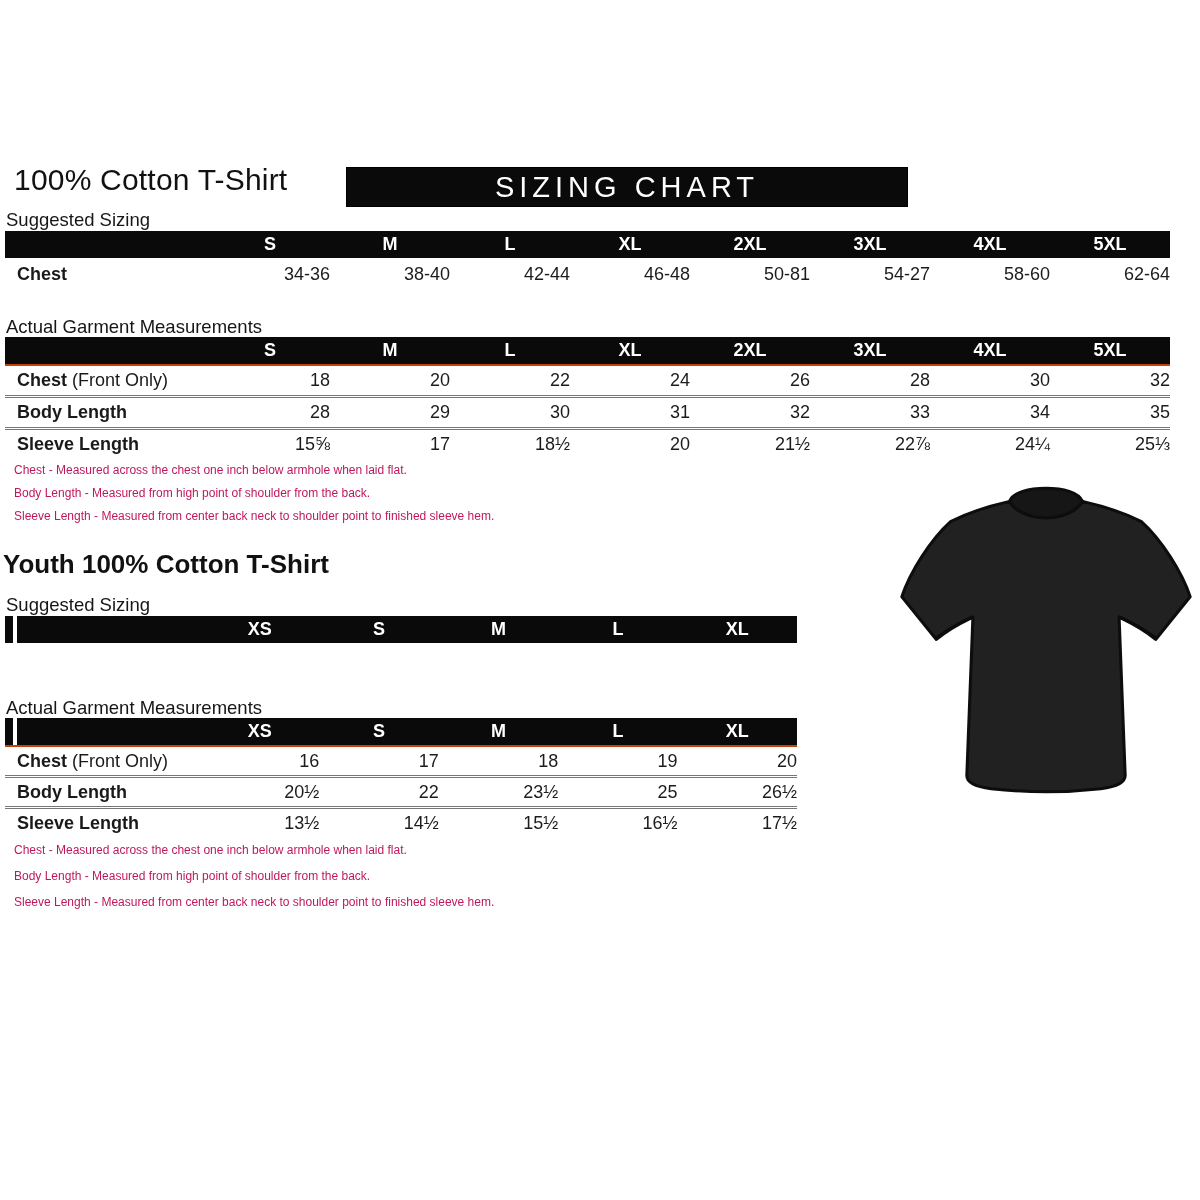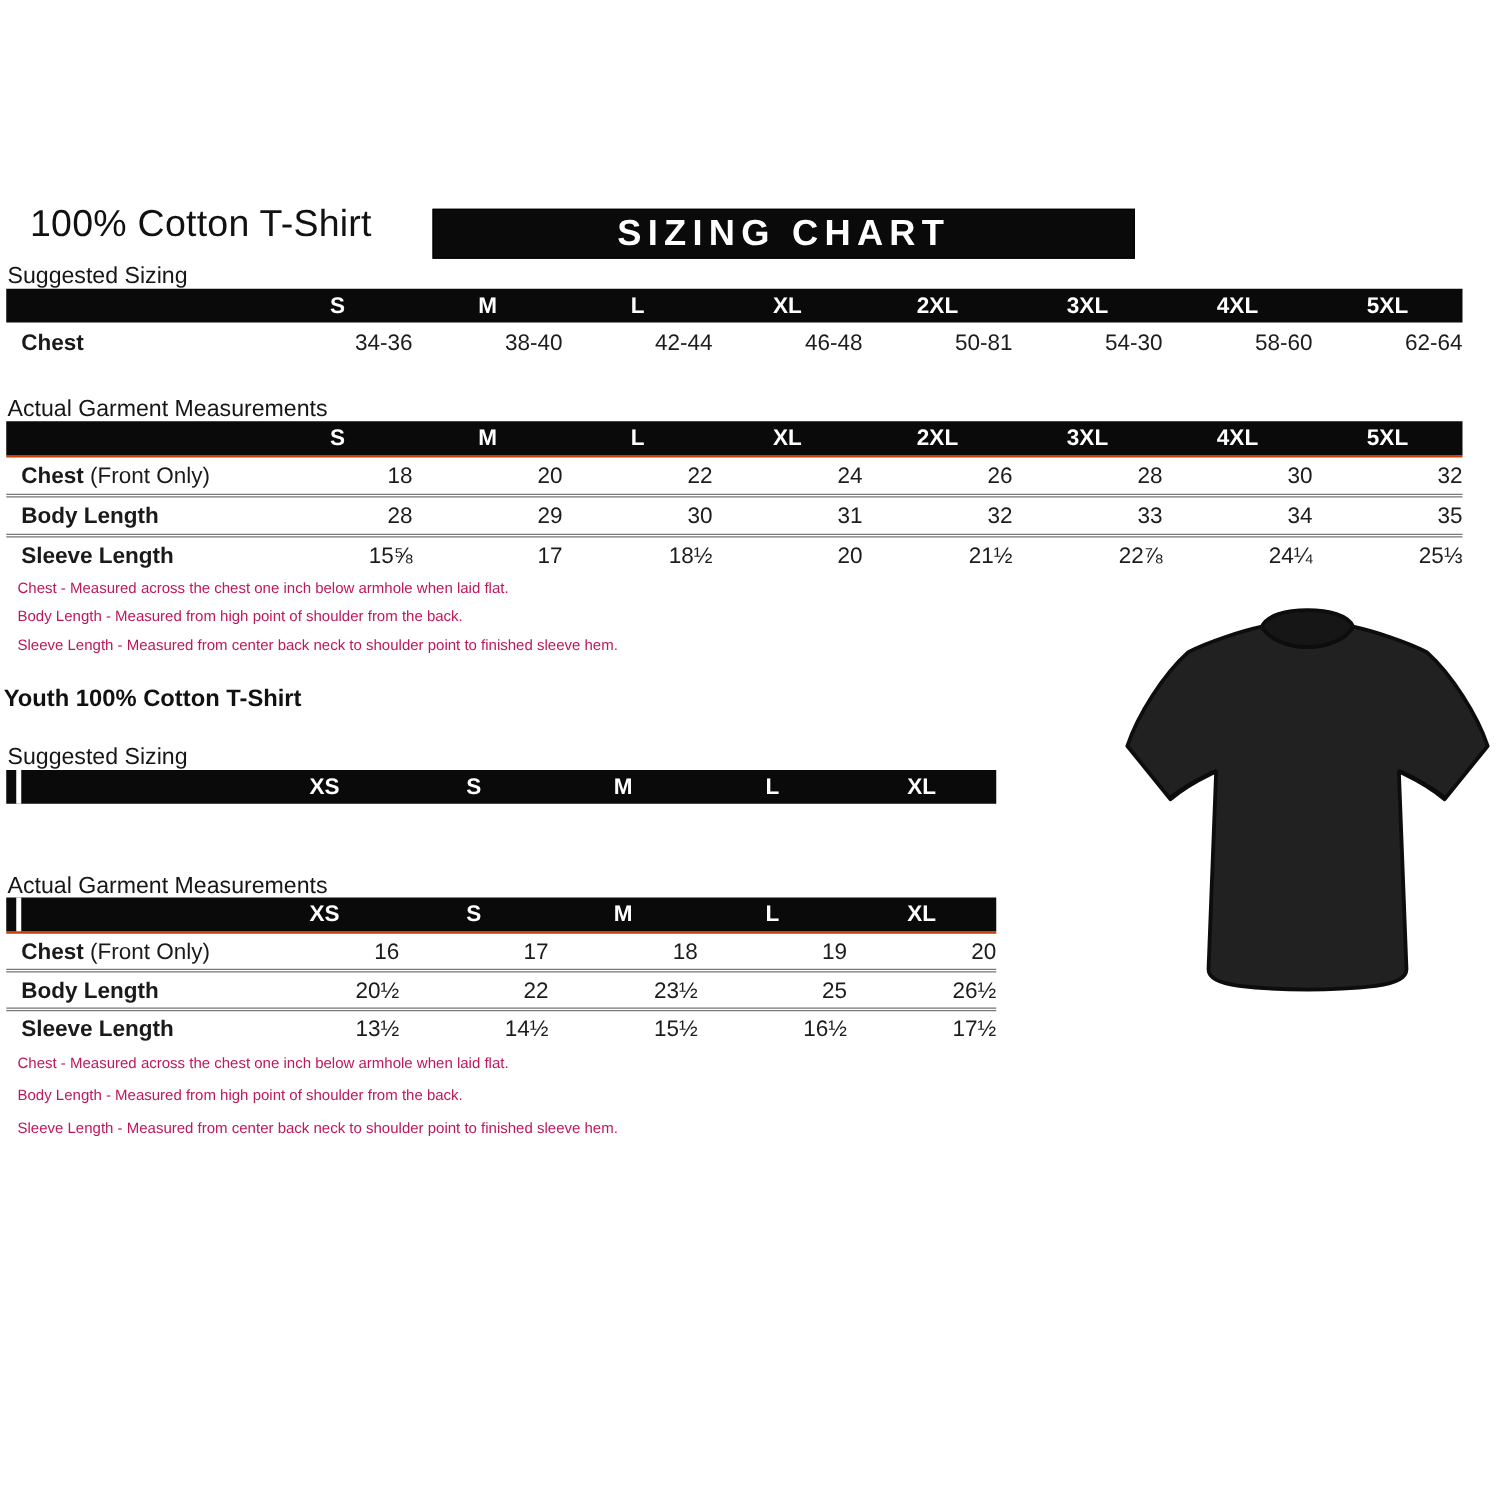--- a/index.html
+++ b/index.html
@@ -7,32 +7,32 @@
     width:1200px;height:1200px;
     background:#ffffff;
     font-family:"Liberation Sans", sans-serif;
     color:#1a1a1a;
     position:relative;
     overflow:hidden;
   }
   .abs{position:absolute;}
 
   
-  .main-title{left:24px;top:163px;font-size:30px;font-weight:400;letter-spacing:0.2px;color:#111;}
-  .youth-title{left:3px;top:549px;font-size:19px;font-weight:700;color:#111;}
+  .main-title{left:14px;top:163px;font-size:30px;font-weight:400;letter-spacing:0.2px;color:#111;}
+  .youth-title{left:3px;top:549px;font-size:26px;font-weight:700;color:#111;}
   .section-label{font-size:18.5px;font-weight:400;color:#161616;}
 
   
   .banner{
     left:346px;top:167px;width:560px;height:38px;
     background:#0a0a0a;border:1px solid #000;
     display:flex;align-items:center;justify-content:center;
   }
   .banner span{
-    color:#fff;font-size:29px;font-weight:700;letter-spacing:5px;
+    color:#fff;font-size:29px;font-weight:400;letter-spacing:5px;
   }
 
   
   .size-table{left:5px;}
   .adult-grid{display:grid;grid-template-columns:205px repeat(8,1fr);}
   .youth-grid{display:grid;grid-template-columns:195px repeat(5,1fr);}
   .thead{background:#0a0a0a;height:27px;align-items:center;position:relative;}
   .thead .hcell{color:#fff;font-weight:700;font-size:18px;text-align:center;}
   .thead.notched::before{
     content:"";position:absolute;left:8px;top:0;width:4px;height:100%;background:#fff;
@@ -74,21 +74,21 @@
     <div class="hcell">4XL</div>
     <div class="hcell">5XL</div>
   </div>
   <div class="adult-grid trow" style="height:33px;">
     <div class="rlabel"><b>Chest</b></div>
     <div class="cell">34-36</div>
     <div class="cell">38-40</div>
     <div class="cell">42-44</div>
     <div class="cell">46-48</div>
     <div class="cell">50-81</div>
-    <div class="cell">54-30</div>
+    <div class="cell">54-27</div>
     <div class="cell">58-60</div>
     <div class="cell">62-64</div>
   </div>
 </div>
 
 <div class="abs section-label" style="left:6px;top:316px;">Actual Garment Measurements</div>
 
 <div class="abs size-table" style="top:337px;width:1165px;">
   <div class="adult-grid thead">
     <div class="hcell"></div>

